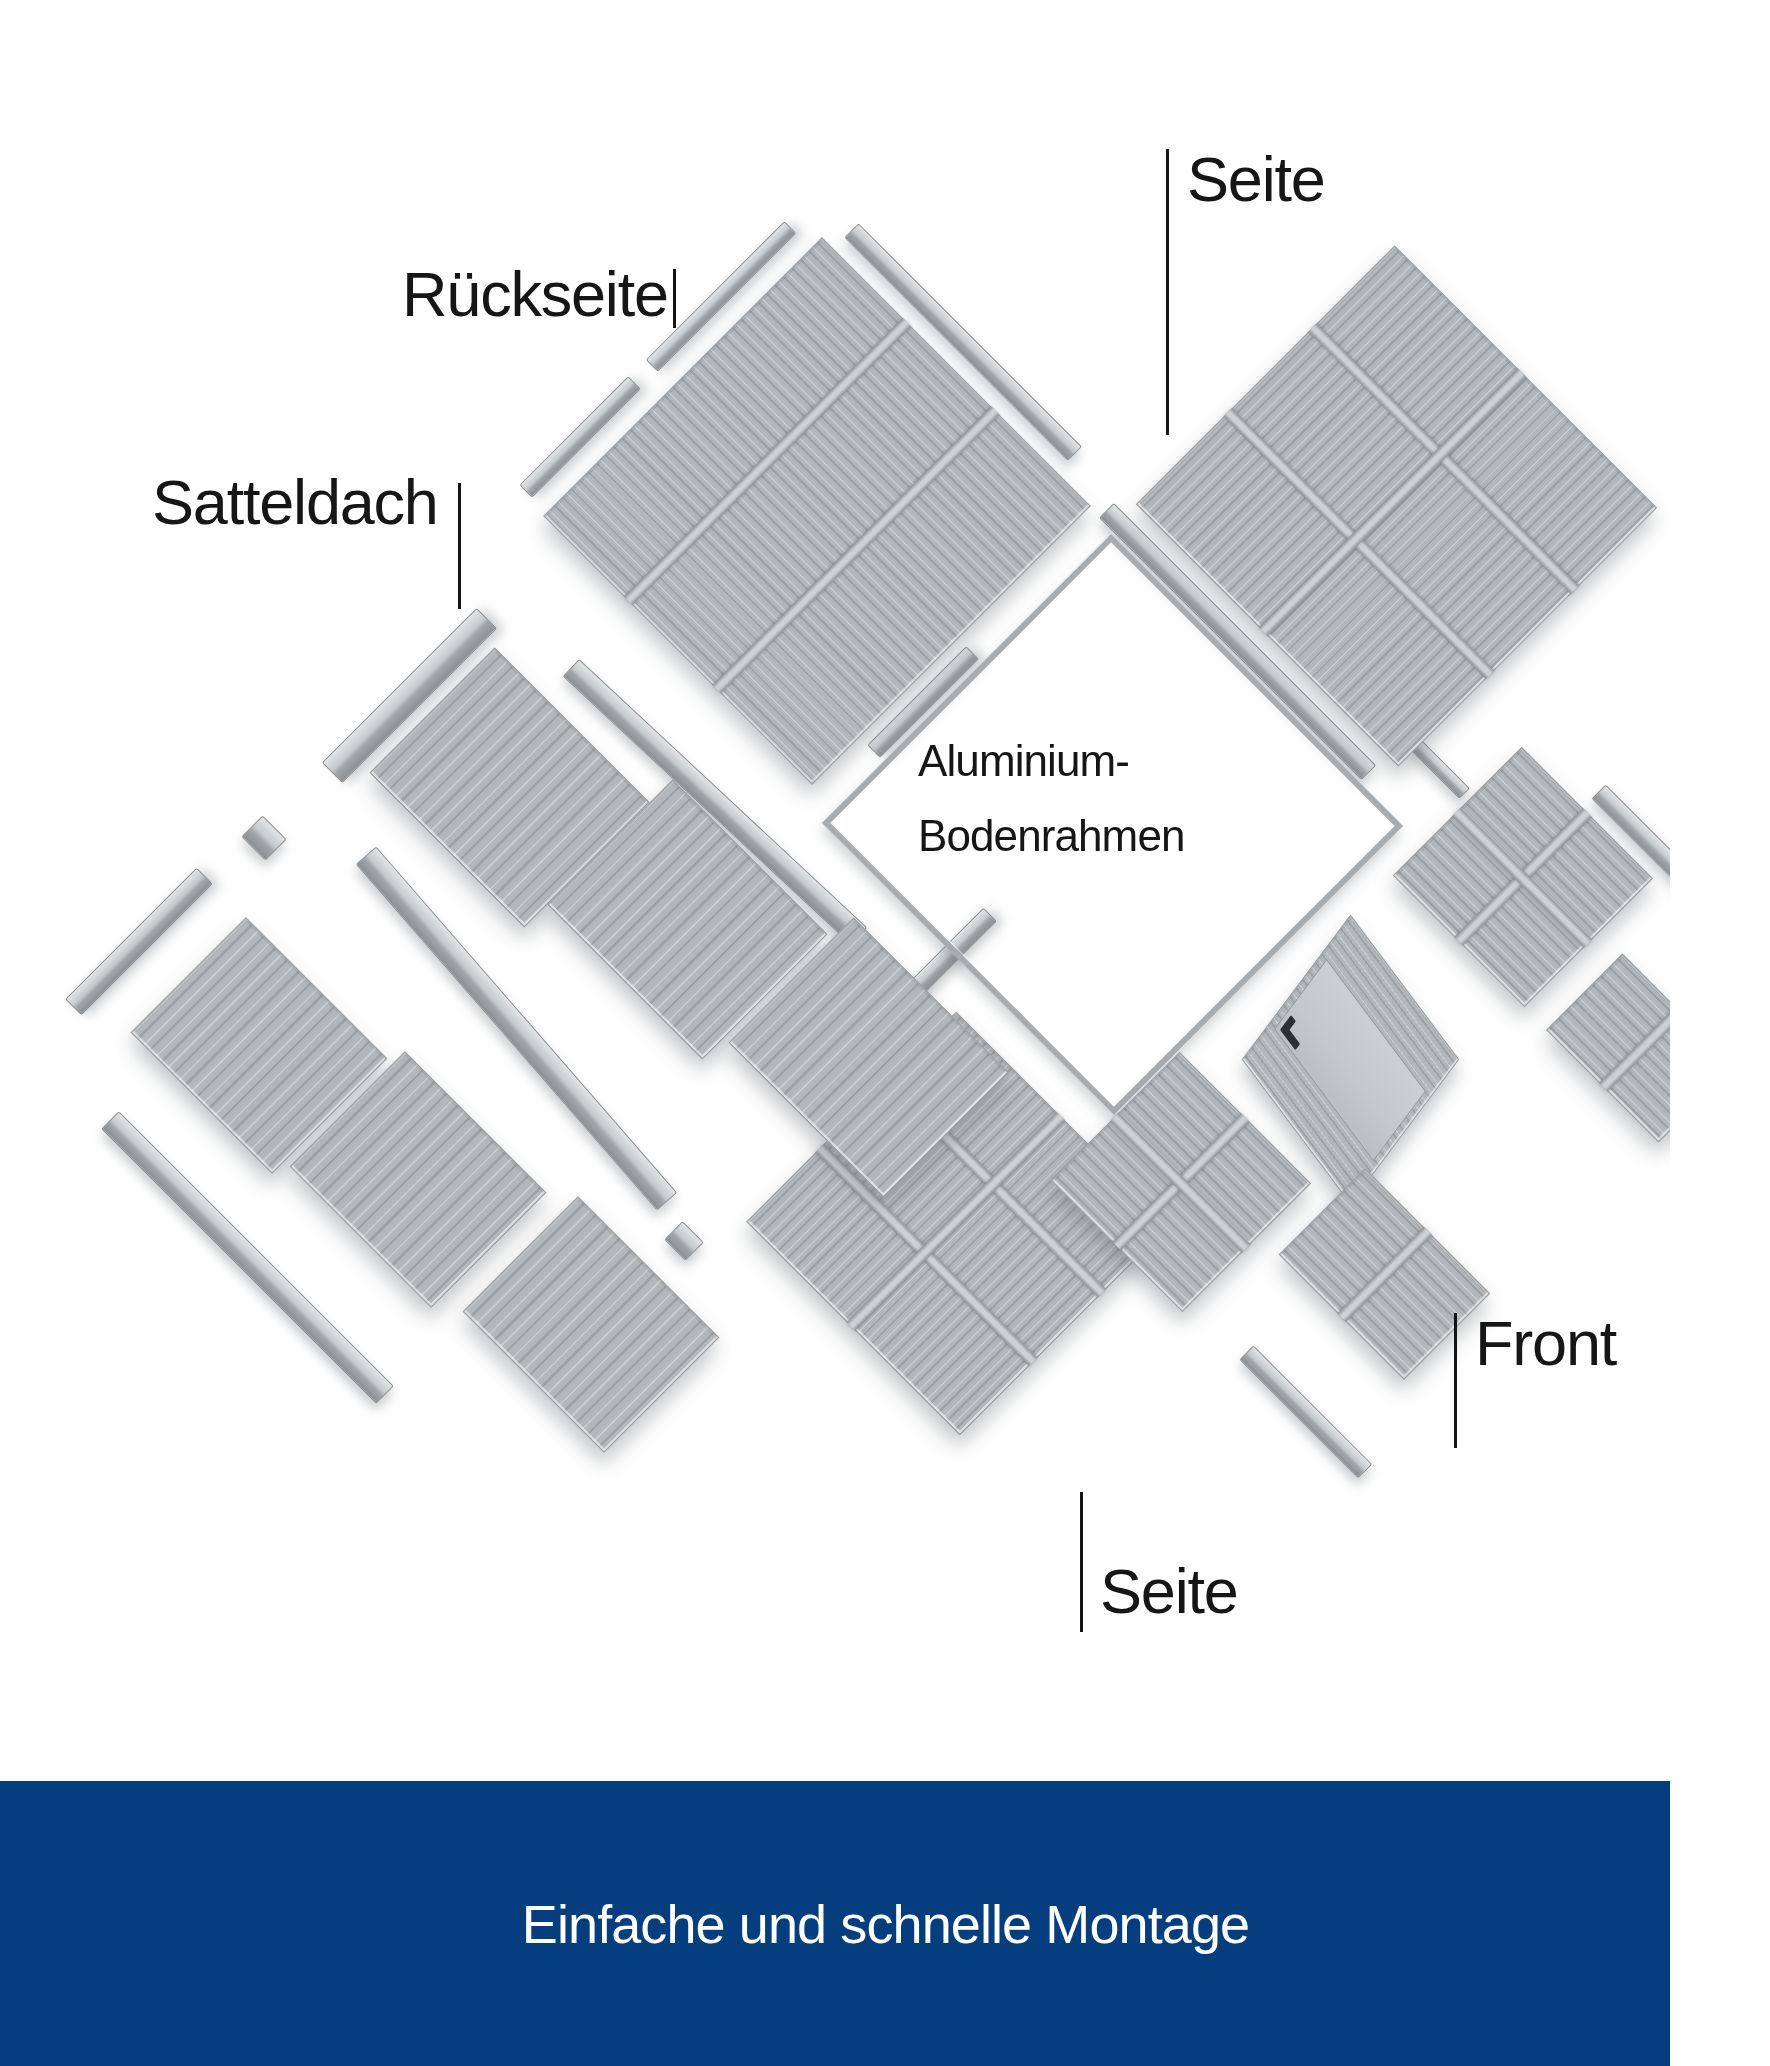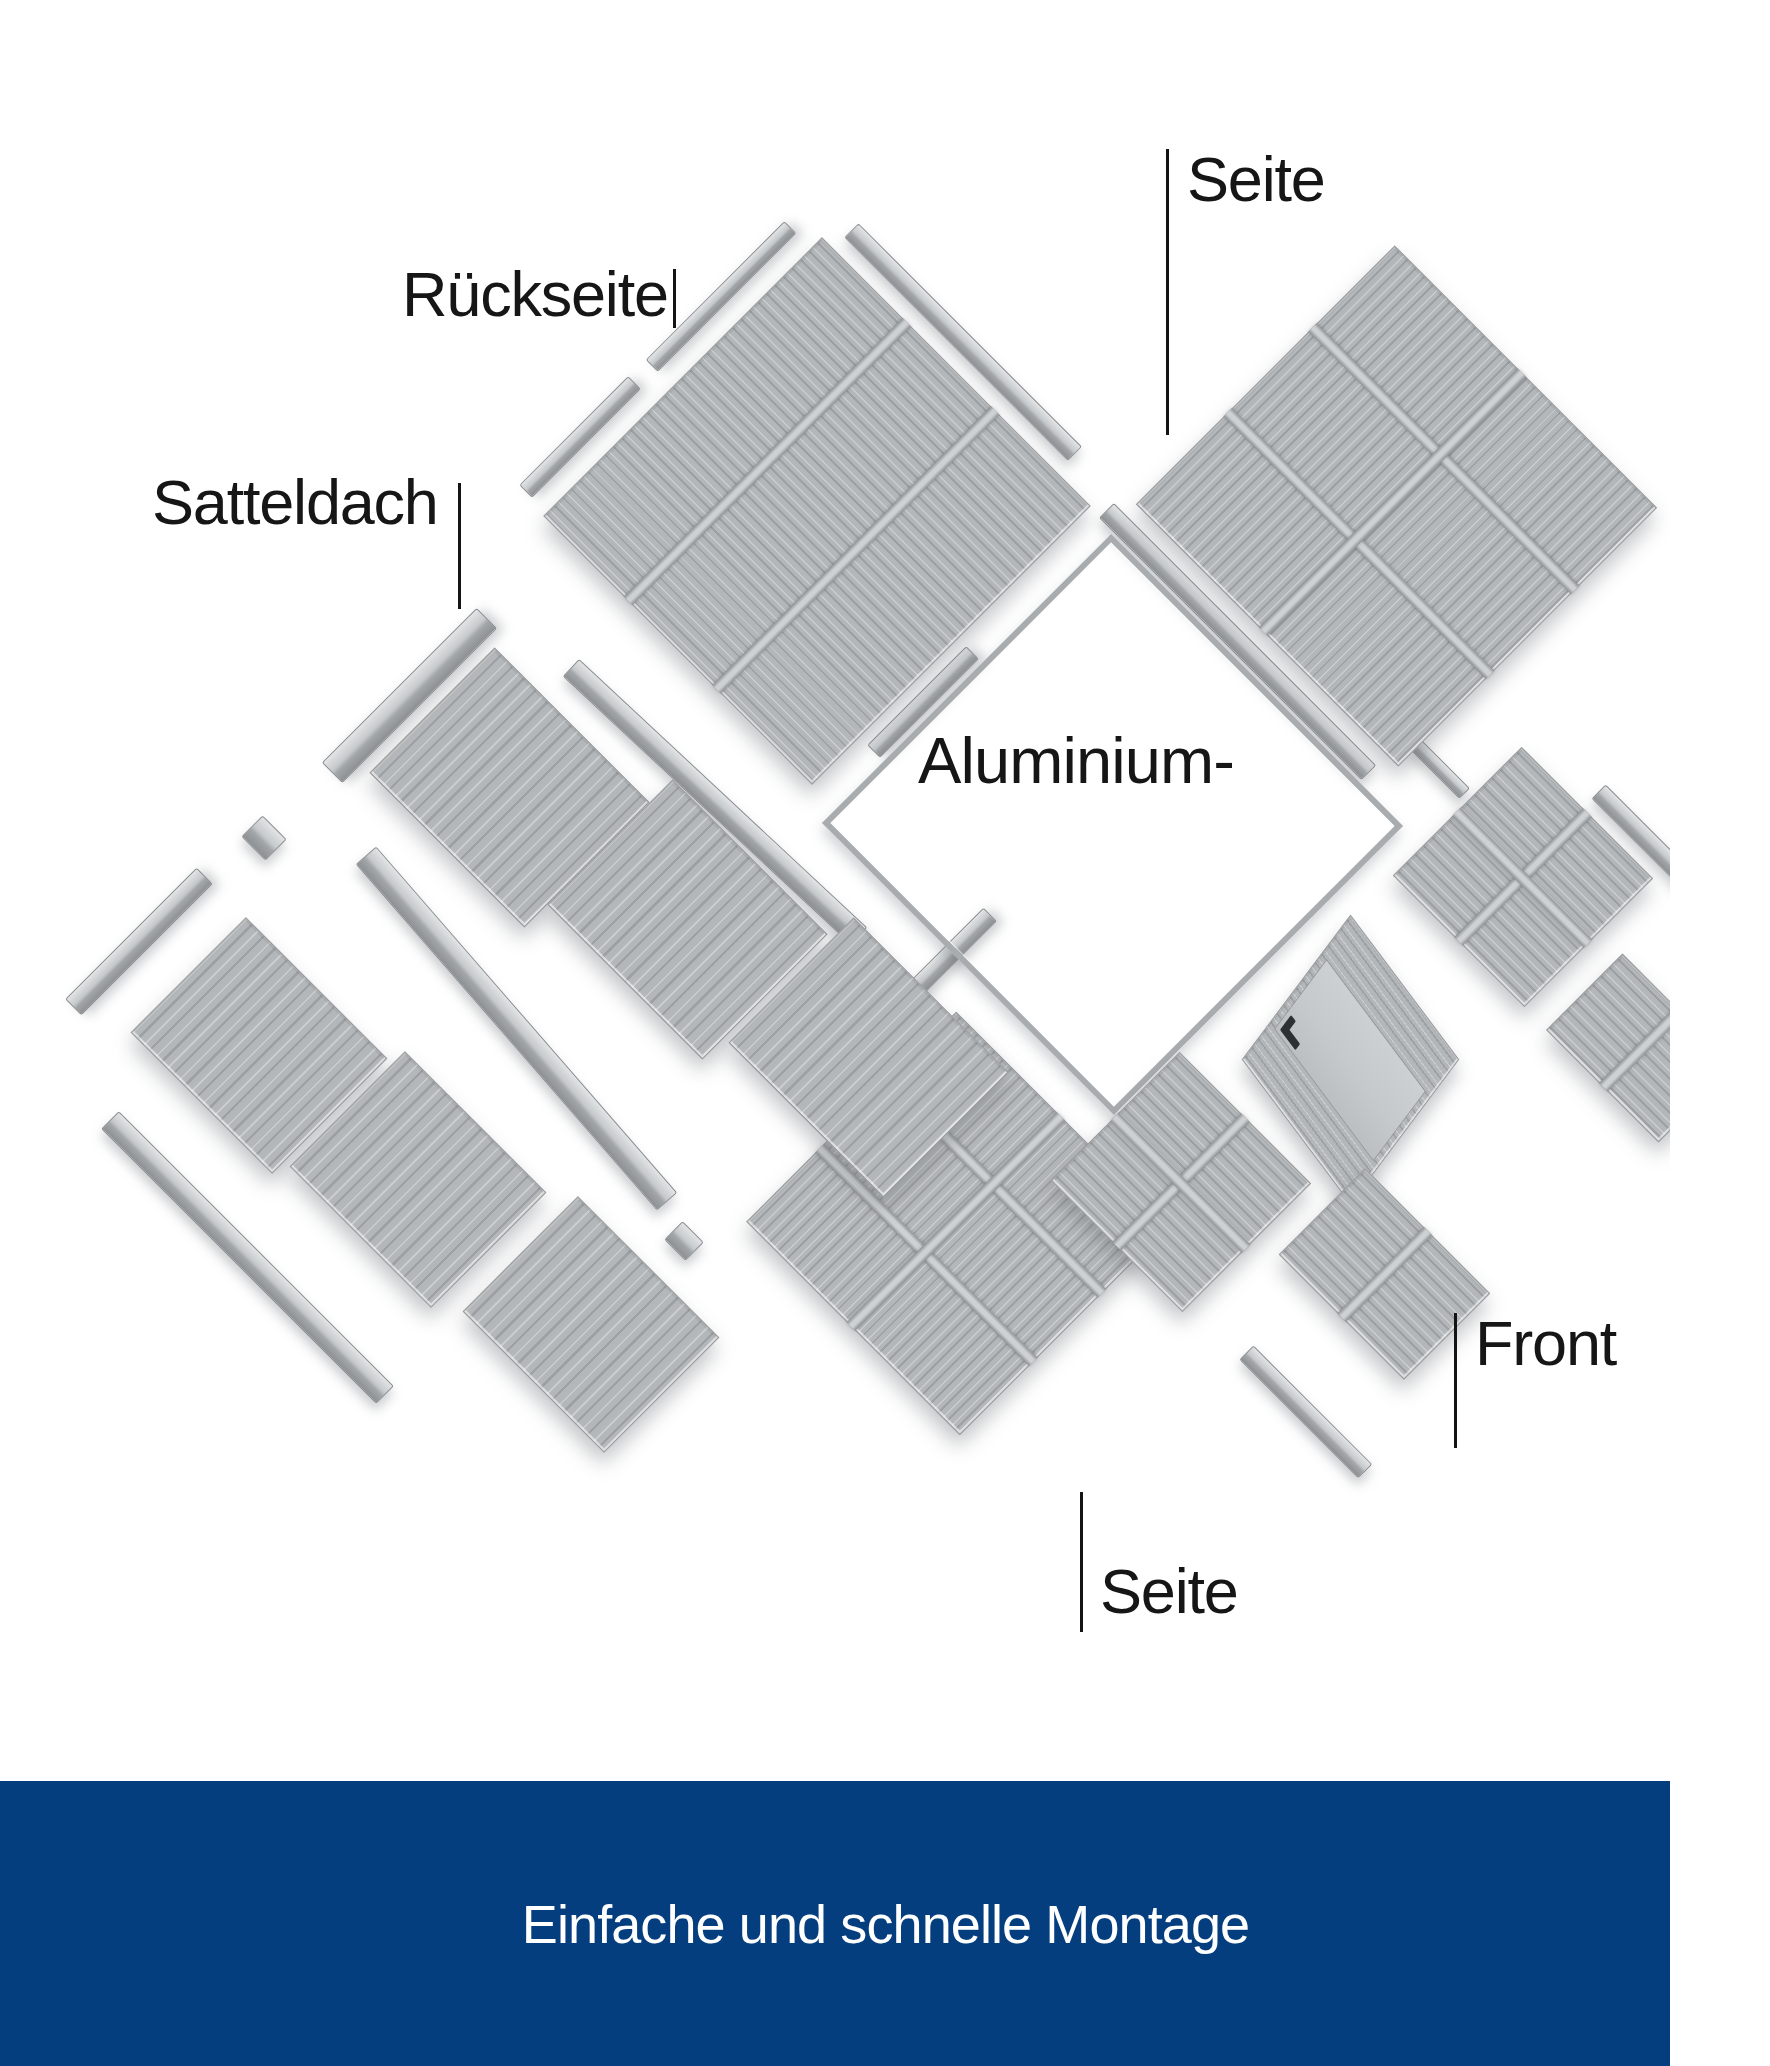--- a/index.html
+++ b/index.html
@@ -67,21 +67,21 @@
     background:linear-gradient(180deg,#cdd0d2,var(--door-fill) 55%,#bcbfc1);
     border:0.9px solid #979a9d;
   }
   .handle{position:absolute;left:7%;top:68%;width:29px;height:9.2px;
     background:var(--door-handle);border-radius:1.4px;}
   .handle::after{content:"";position:absolute;left:0;top:-12px;width:8.3px;height:14px;
     background:var(--door-handle);border-radius:1.4px;}
   .leader{position:absolute;width:2.8px;background:var(--leader);}
   .lbl{position:absolute;font-size:63px;letter-spacing:-1.2px;
     color:var(--label-text);white-space:nowrap;}
-  .lbl2{position:absolute;font-size:65px;letter-spacing:-0.9px;line-height:75px;
+  .lbl2{position:absolute;font-size:44px;letter-spacing:-0.9px;line-height:75px;
     color:var(--label-text);white-space:nowrap;}
   .banner{
     position:absolute;left:0;top:1781px;width:1771px;height:285px;
     background:var(--banner-bg);color:var(--banner-text);
     display:flex;flex-direction:column;align-items:center;justify-content:center;
     gap:26px;font-size:54px;letter-spacing:-0.9px;line-height:1;
   }
 </style>
 </head>
 <body>
@@ -156,20 +156,21 @@
   <div class="leader" style="left:673px;top:269px;height:59px;"></div>
   <div class="leader" style="left:458px;top:483px;height:126px;"></div>
   <div class="leader" style="left:1454px;top:1313px;height:135px;"></div>
   <div class="leader" style="left:1080px;top:1492px;height:140px;"></div>
 
   <div class="lbl" style="left:1187px;top:143px;">Seite</div>
   <div class="lbl" style="left:152px;top:466px;">Satteldach</div>
   <div class="lbl" style="left:402px;top:258px;">Rückseite</div>
   <div class="lbl2" style="left:918px;top:723px;">
     <div>Aluminium-</div>
+    <div>Bodenrahmen</div>
   </div>
   <div class="lbl" style="left:1475px;top:1307px;">Front</div>
   <div class="lbl" style="left:1100px;top:1555px;">Seite</div>
 
   <div class="banner">
     <div>Einfache und schnelle Montage</div>
   </div>
 
 </div>
 

